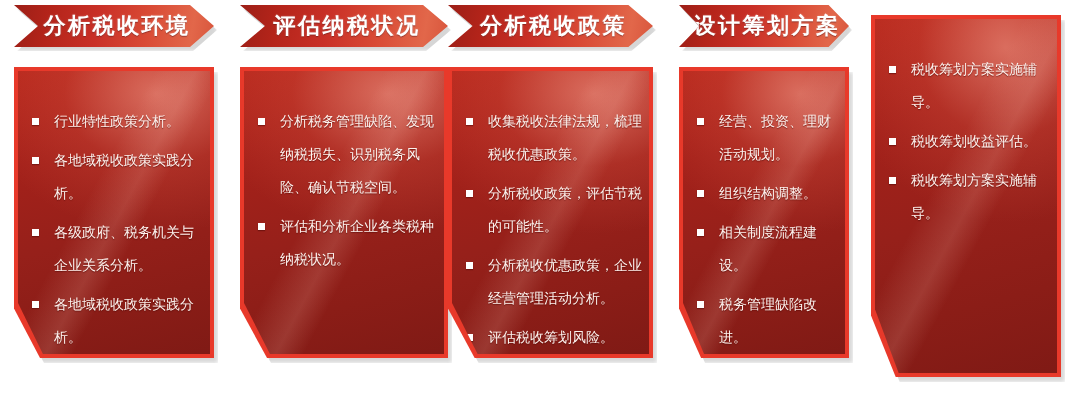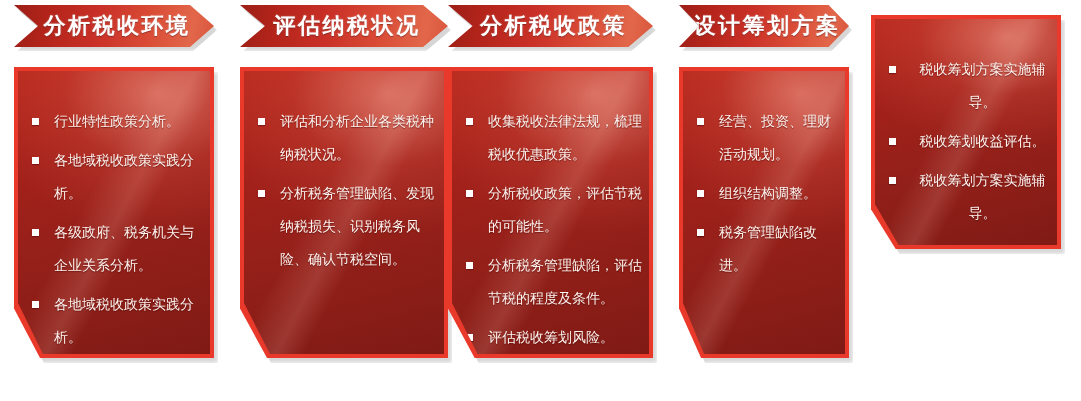--- a/index.html
+++ b/index.html
@@ -159,21 +159,21 @@
   .c0 { width: 200px; margin-left: 14px; }
   .c1 { width: 208px; margin-left: 26px; }
   .c2 { width: 205px; }
   .c3 { width: 170px; margin-left: 26px; }
   .c4 { width: 190px; margin-left: 22px; }
 
   .c0 .panel-fill { height: 283px; }
   .c1 .panel-fill { height: 283px; }
   .c2 .panel-fill { height: 283px; }
   .c3 .panel-fill { height: 283px; }
-  .c4 .panel-fill { height: 226px; text-align: center; }
+  .c4 .panel-fill { height: 354px; }
 </style>
 </head>
 <body>
 
 <div id="diagram">
 
   <div class="column c0">
     <div class="banner-wrap">
       <div class="banner-shadow"></div>
       <div class="banner">
@@ -204,22 +204,22 @@
         <div class="banner-inner">
           <span class="banner-title">评估纳税状况</span>
         </div>
       </div>
     </div>
     <div class="panel-wrap">
       <div class="panel-shadow"></div>
       <div class="panel">
         <div class="panel-fill">
           <ul class="bullets">
+            <li><span class="bullet-marker"></span><span class="bullet-text">分析税务管理缺陷、发现纳税损失、识别税务风险、确认节税空间。</span></li>
             <li><span class="bullet-marker"></span><span class="bullet-text">评估和分析企业各类税种纳税状况。</span></li>
-            <li><span class="bullet-marker"></span><span class="bullet-text">分析税务管理缺陷、发现纳税损失、识别税务风险、确认节税空间。</span></li>
           </ul>
         </div>
       </div>
     </div>
   </div>
 
   <div class="column c2">
     <div class="banner-wrap">
       <div class="banner-shadow"></div>
       <div class="banner">
@@ -228,21 +228,21 @@
         </div>
       </div>
     </div>
     <div class="panel-wrap">
       <div class="panel-shadow"></div>
       <div class="panel">
         <div class="panel-fill">
           <ul class="bullets">
             <li><span class="bullet-marker"></span><span class="bullet-text">收集税收法律法规，梳理税收优惠政策。</span></li>
             <li><span class="bullet-marker"></span><span class="bullet-text">分析税收政策，评估节税的可能性。</span></li>
-            <li><span class="bullet-marker"></span><span class="bullet-text">分析税务管理缺陷，评估节税的程度及条件。</span></li>
+            <li><span class="bullet-marker"></span><span class="bullet-text">分析税收优惠政策，企业经营管理活动分析。</span></li>
             <li><span class="bullet-marker"></span><span class="bullet-text">评估税收筹划风险。</span></li>
             <li><span class="bullet-marker"></span><span class="bullet-text">确定实现税收优惠的途径。</span></li>
           </ul>
         </div>
       </div>
     </div>
   </div>
 
   <div class="column c3">
     <div class="banner-wrap">
@@ -253,21 +253,21 @@
         </div>
       </div>
     </div>
     <div class="panel-wrap">
       <div class="panel-shadow"></div>
       <div class="panel">
         <div class="panel-fill">
           <ul class="bullets">
             <li><span class="bullet-marker"></span><span class="bullet-text">经营、投资、理财活动规划。</span></li>
             <li><span class="bullet-marker"></span><span class="bullet-text">组织结构调整。</span></li>
-            <li><span class="bullet-marker"></span></li>
+            <li><span class="bullet-marker"></span><span class="bullet-text">相关制度流程建设。</span></li>
             <li><span class="bullet-marker"></span><span class="bullet-text">税务管理缺陷改进。</span></li>
           </ul>
         </div>
       </div>
     </div>
   </div>
 
   <div class="column c4">
     <div class="panel-wrap">
       <div class="panel-shadow"></div>

